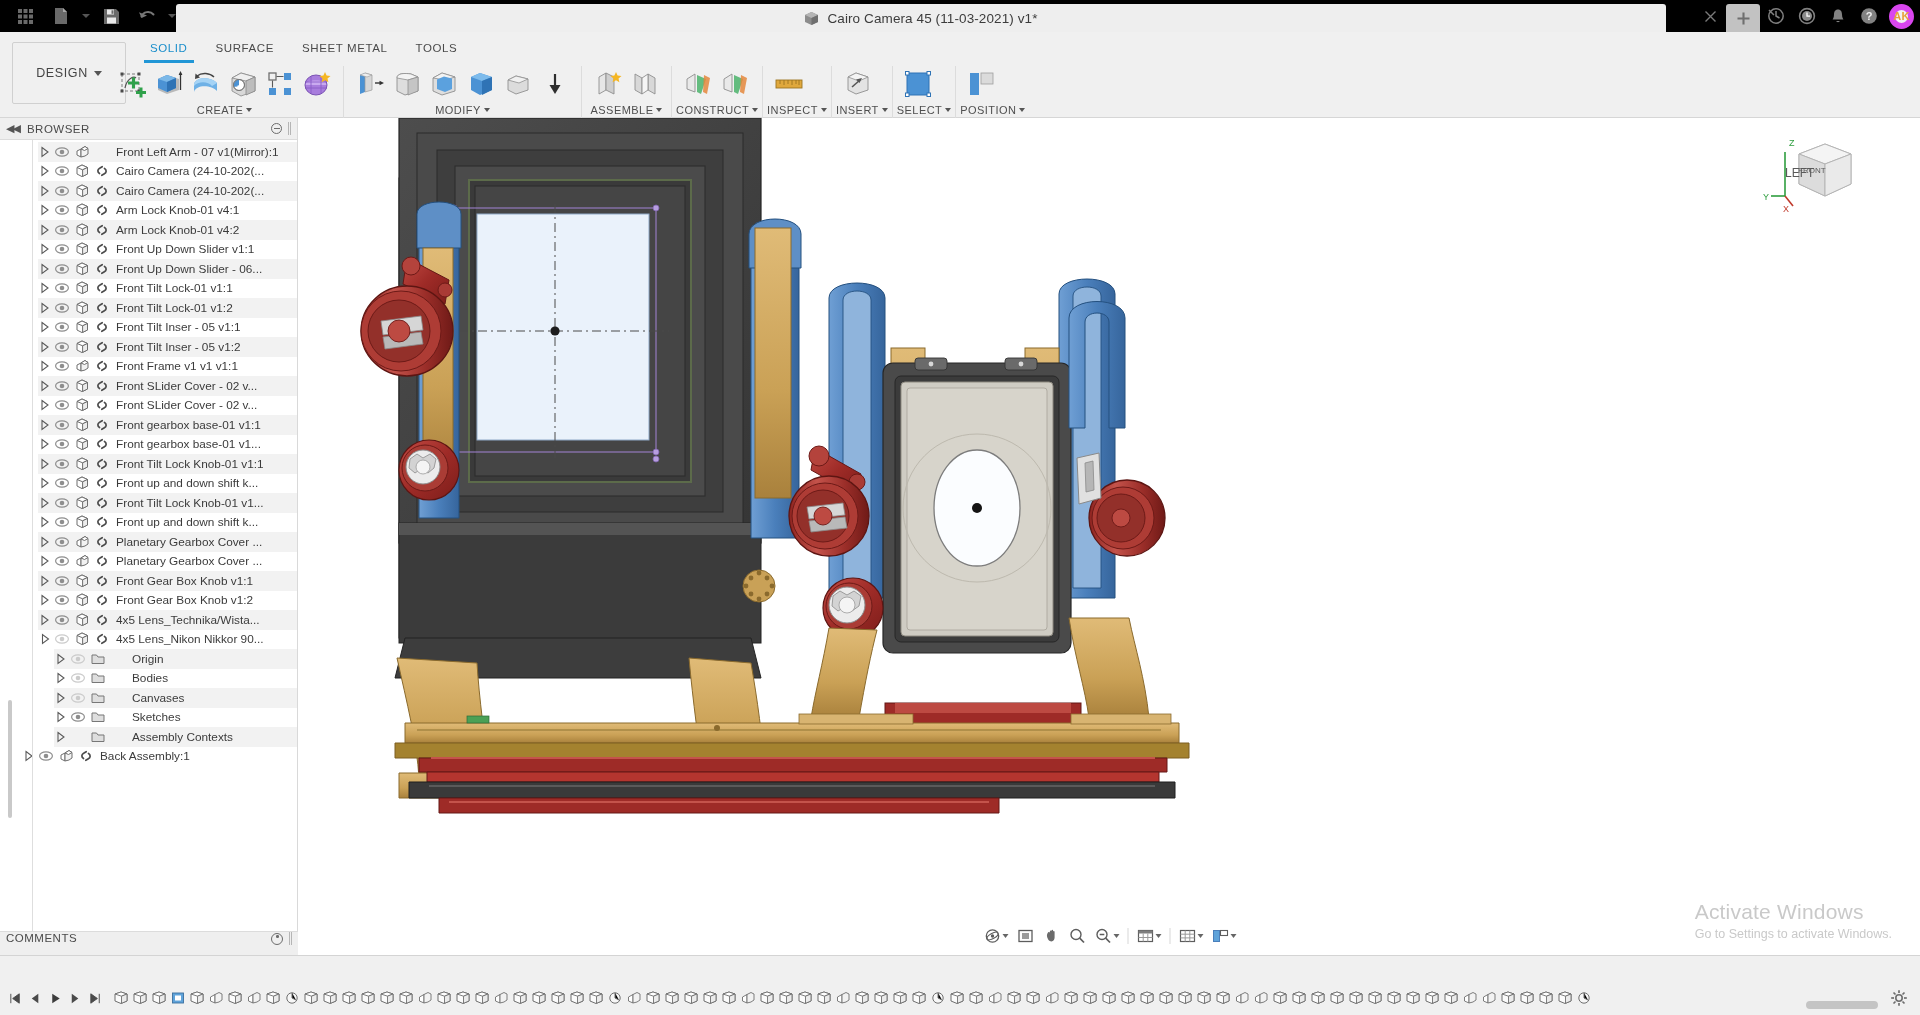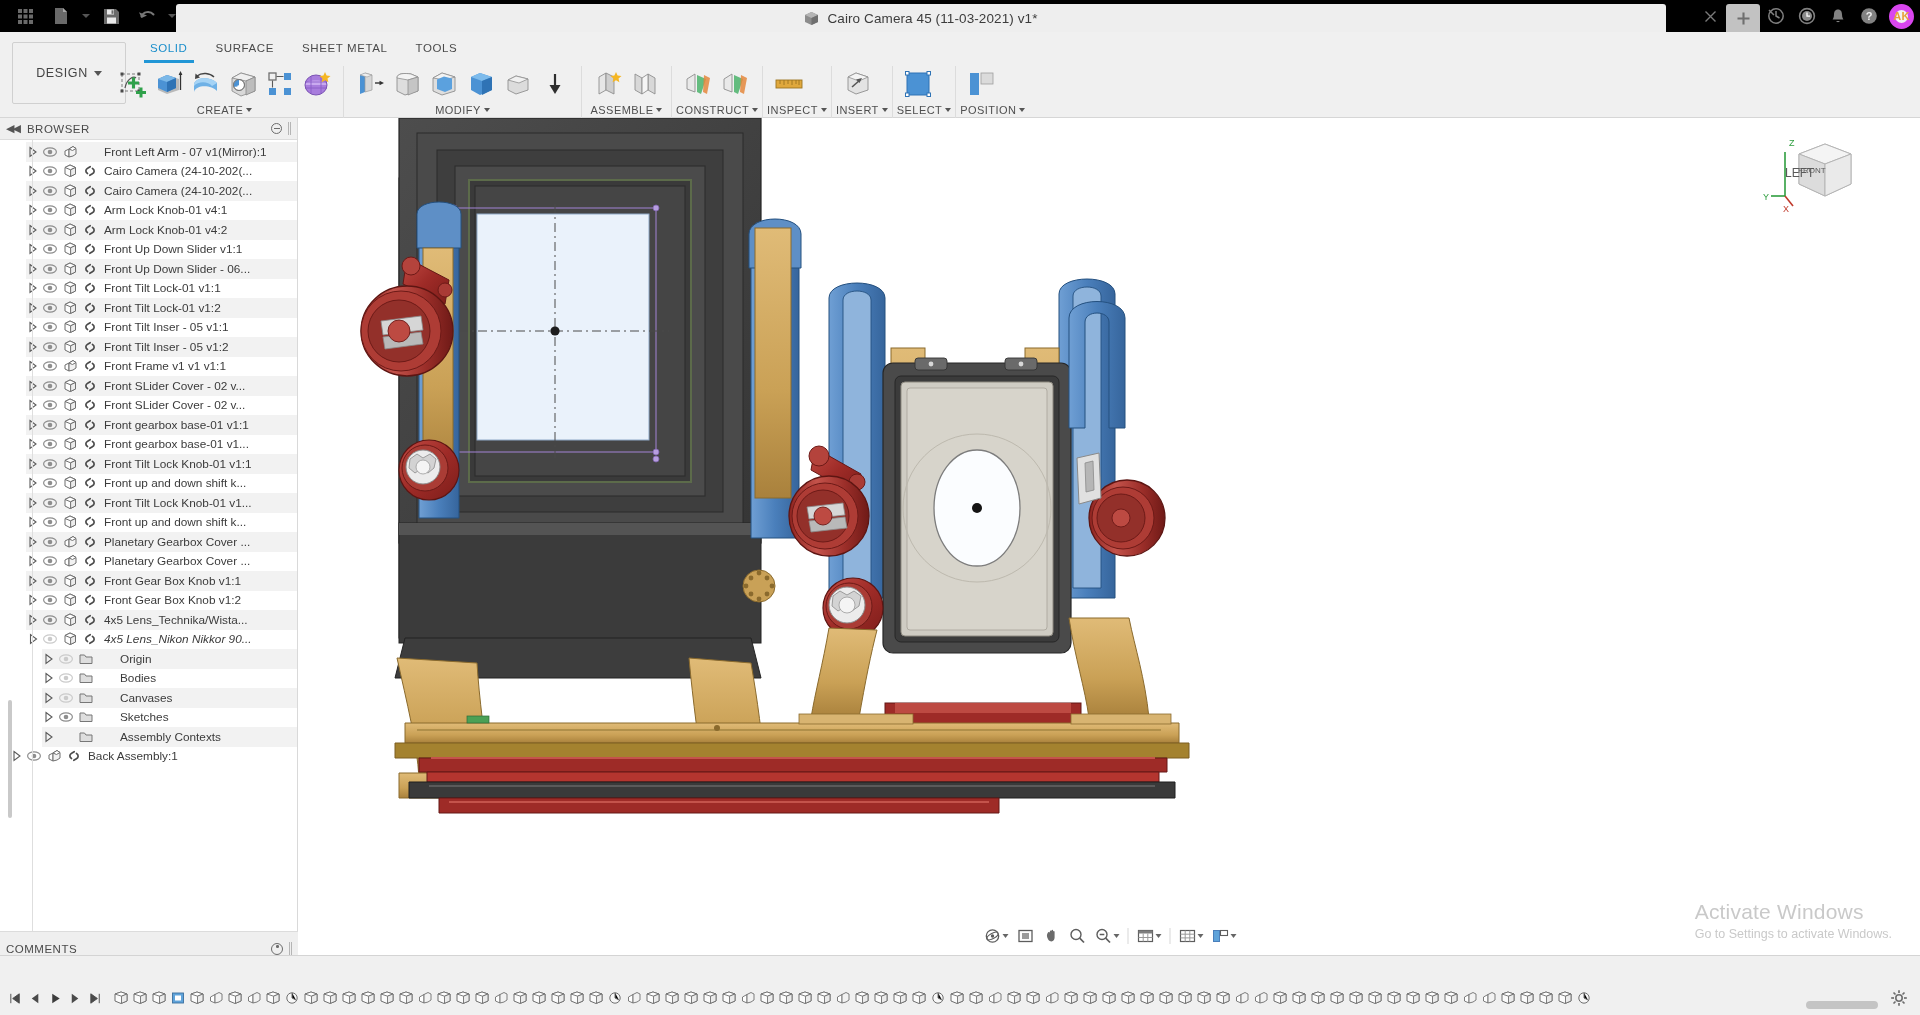--- a/index.html
+++ b/index.html
@@ -112,21 +112,21 @@
   }
   .bhead .collapse { color:#555; font-size:11px; cursor:pointer; letter-spacing:-2px; }
   .bhead .btitle { font-size:11.5px; color:#4a4a4a; letter-spacing:.5px; }
   .bhead .right { margin-left:auto; display:flex; align-items:center; gap:6px; }
   .pill { width:11px;height:11px;border-radius:50%;border:1.5px solid #6c6c6c;position:relative; cursor:pointer;}
   .pill::after{content:"";position:absolute;left:1.5px;right:1.5px;top:3.5px;height:1.5px;background:#6c6c6c;}
   .grip { width:3px;height:13px;border-left:1px solid #b5b5b5;border-right:1px solid #b5b5b5; cursor:col-resize;}
 
   .tree { flex:1; overflow:hidden; position:relative; padding-top:2px; }
   .trow {
-    display:flex; align-items:center; height:19.5px; padding-left:0px;
+    display:flex; align-items:center; height:19.5px; padding-left:12px;
     font-size:11.8px; color:#3b3b3b; white-space:nowrap; cursor:default;
   }
   .trow:nth-child(odd) .rowbg { background:#f2f2f2; }
   .rowbg { display:flex; align-items:center; height:19.5px; flex:1; min-width:0; padding-right:6px; }
   .tri {
     width:14px;height:19px;display:flex;align-items:center;justify-content:center;flex:0 0 14px; cursor:pointer;
   }
   .tri svg { display:block; }
   .eye { width:20px;height:19px;display:flex;align-items:center;justify-content:center;flex:0 0 20px;cursor:pointer;}
   .cico { width:20px;height:19px;display:flex;align-items:center;justify-content:center;flex:0 0 20px;}
@@ -135,21 +135,21 @@
 
   .scrollbar-l {
     position:absolute; left:8px; top:560px; width:4px; height:118px;
     background:#c9c9c9; border-radius:2px;
   }
   .vline { position:absolute; left:32px; top:0; bottom:0; width:1px; background:#dedede; }
 
   .comments {
     position:absolute; left:0; bottom:60px; width:298px; height:24px;
     background:#efefef; border-top:1px solid #dcdcdc;
-    display:flex; align-items:flex-end; padding:0 6px; gap:8px;
+    display:flex; align-items:flex-start; padding:0 6px; gap:8px;
   }
   .comments .ctitle { font-size:11.5px; color:#4a4a4a; letter-spacing:.5px; }
   .comments .right { margin-left:auto; display:flex; align-items:center; gap:6px; }
   .pill2 { width:12px;height:12px;border-radius:50%;border:1.5px solid #6c6c6c;position:relative;cursor:pointer;}
   .pill2::after{content:"";position:absolute;left:4px;top:1.8px;width:2.5px;height:2.5px;border-radius:50%;background:#6c6c6c;}
 
   
   .canvas {
     position:absolute; left:299px; top:118px; right:0; bottom:60px;
     background:#ffffff; overflow:hidden;
@@ -1314,21 +1314,21 @@
             <div class="lnk">
               <svg width="16" height="16" viewBox="0 0 16 16">
                 <path d="M5.5 10.5 C3.2 9.2 3.4 6.4 5.6 5.2 L8.2 3.7" fill="none" stroke="#4b4b4b" stroke-width="1.7" stroke-linecap="round"></path>
                 <path d="M10.5 5.5 C12.8 6.8 12.6 9.6 10.4 10.8 L7.8 12.3" fill="none" stroke="#4b4b4b" stroke-width="1.7" stroke-linecap="round"></path>
               </svg>
             </div>
             <span class="tlabel">4x5 Lens_Technika/Wista...</span>
           </div>
         </div>
         <div class="trow">
-          <div class="rowbg" style="margin-left: 26px; font-style: italic;">
+          <div class="rowbg" style="margin-left: 26px;">
             <div class="tri">
               <svg width="14" height="14" viewBox="0 0 14 14">
                 <path d="M4.5 2.5 L4.5 11.5 L10.5 7 Z" fill="none" stroke="#5a5a5a" stroke-width="1.1"></path>
               </svg>
             </div>
             <div class="eye">
               <svg width="16" height="16" viewBox="0 0 16 16">
                 <ellipse cx="8" cy="8" rx="6.4" ry="4.1" fill="none" stroke="#cbcbcb" stroke-width="1.2"></ellipse>
                 <circle cx="8" cy="8" r="2.3" fill="#cbcbcb"></circle>
               </svg>

